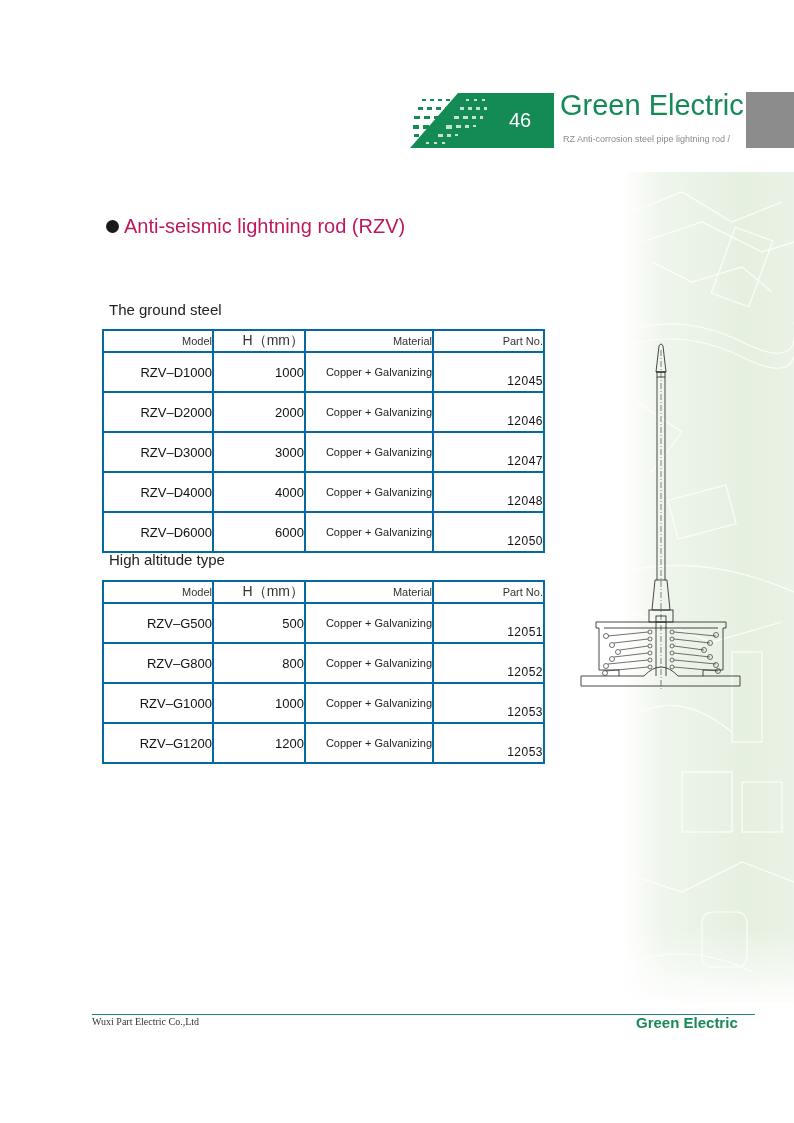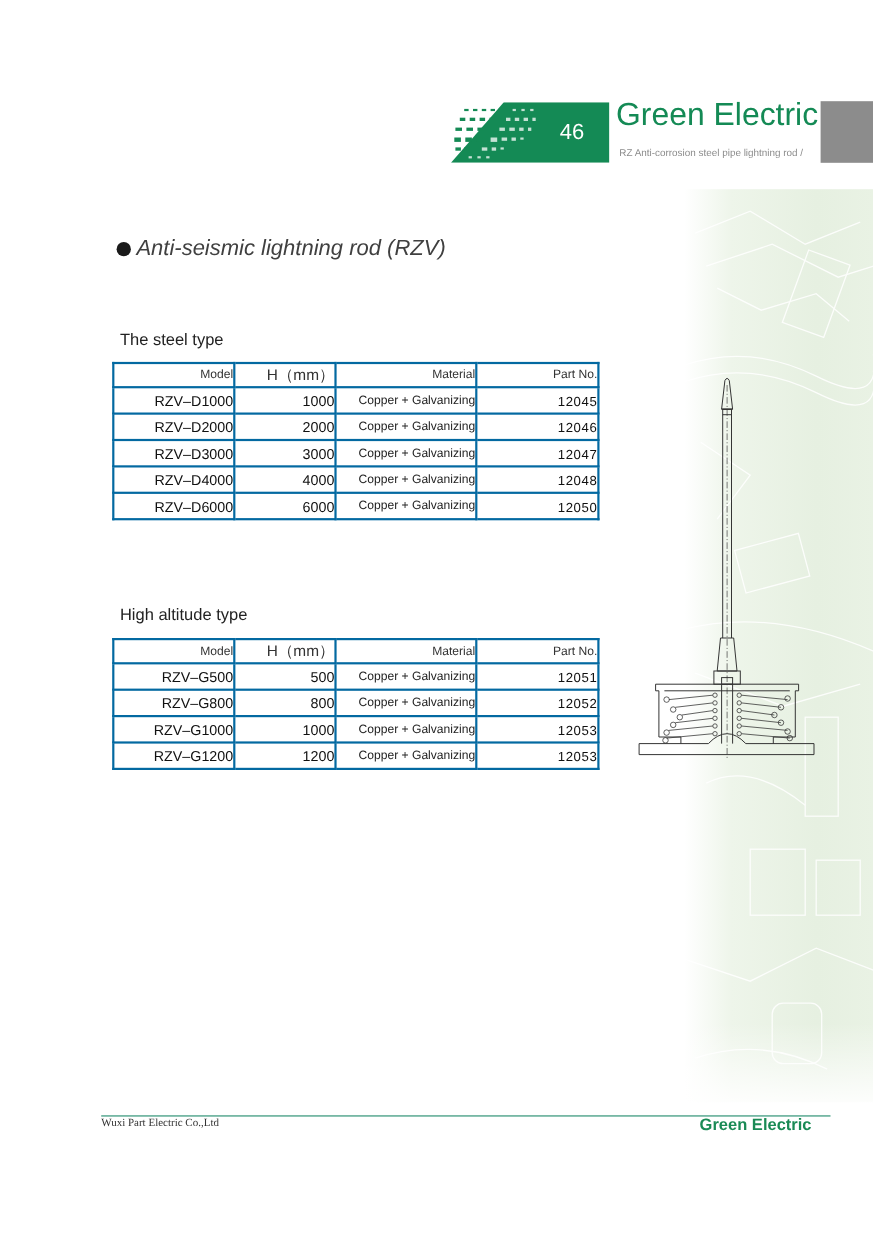--- a/index.html
+++ b/index.html
@@ -33,42 +33,42 @@
     letter-spacing: 0px; white-space: nowrap;
   }
   .brand-sub {
     position: absolute; left: 563px; top: 134px; font-size: 9px; color: #8c8c8c; white-space: nowrap;
   }
   .gray-box {
     position: absolute; left: 746px; top: 92px; width: 48px; height: 56px; background: #8c8c8c;
   }
   
   .main-heading {
-    position: absolute; left: 106px; top: 215px; font-size: 20px; color: #404040; white-space: nowrap;
-    display: flex; align-items: center; font-style: italic;
+    position: absolute; left: 106px; top: 215px; font-size: 20px; color: #be185d; white-space: nowrap;
+    display: flex; align-items: center;
   }
   .bullet {
     display: inline-block; width: 13px; height: 13px; border-radius: 50%; background: #1a1a1a; margin-right: 5px;
   }
   .section-title {
     position: absolute; left: 109px; font-size: 15px; color: #222; white-space: nowrap;
   }
   
   table.spec {
     position: absolute; left: 102px; border-collapse: collapse; table-layout: fixed;
   }
   table.spec th, table.spec td {
     border: 2px solid #0369a1; height: 20px; padding: 0; text-align: right;
     font-weight: normal; white-space: nowrap;
   }
   table.spec th { font-size: 11px; color: #333; }
   table.spec th.hcol { font-size: 14px; }
   table.spec td { font-size: 13px; color: #111; }
   table.spec td.mat { font-size: 11px; color: #222; margin-left: 21px; }
-  table.spec td.part { font-size: 12px; letter-spacing: 0.5px; padding-top: 2px; }
+  table.spec td.part { font-size: 12px; letter-spacing: 0.5px; padding-top: 18px; }
   col.c1 { width: 110px; } col.c2 { width: 92px; } col.c3 { width: 128px; } col.c4 { width: 111px; }
   
   .drawing { position: absolute; left: 578px; top: 340px; }
   
   .footer-line {
     position: absolute; left: 92px; top: 1014px; width: 663px; height: 1px; background: #1f8a6a;
   }
   .footer-company {
     position: absolute; left: 92px; top: 1016px; font-family: "Liberation Serif", serif; font-size: 10px; color: #333;
     white-space: nowrap;
@@ -154,21 +154,21 @@
 <div class="page-num">46</div>
 <div class="brand-title">Green Electric</div>
 <div class="brand-sub">RZ Anti-corrosion steel pipe lightning rod /</div>
 <div class="gray-box"></div>
 
 <div class="main-heading">
   <span class="bullet"></span>
   <span>Anti-seismic lightning rod (RZV)</span>
 </div>
 
-<div class="section-title" style="top:301px;">The steel type</div>
+<div class="section-title" style="top:301px;">The ground steel</div>
 <table class="spec" style="top:329px;">
   <colgroup>
       <col class="c1">
       <col class="c2">
       <col class="c3">
       <col class="c4">
     </colgroup>
   <thead>
     <tr>
       <th>Model</th>

